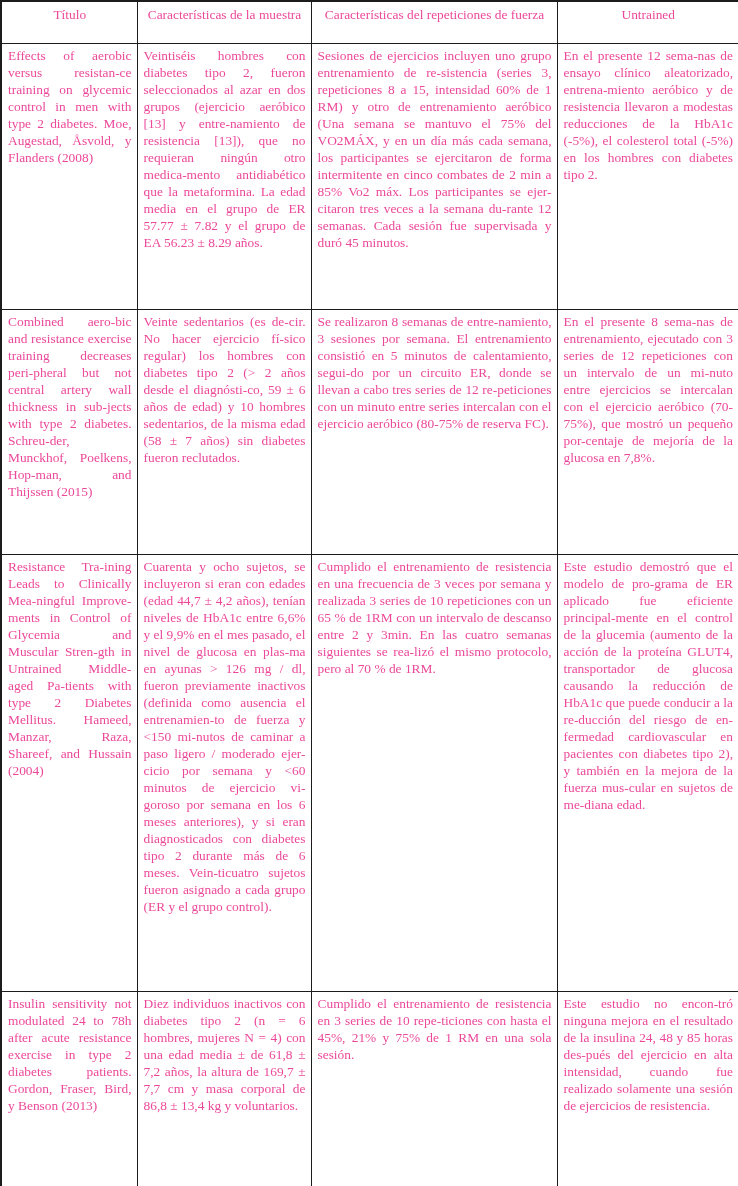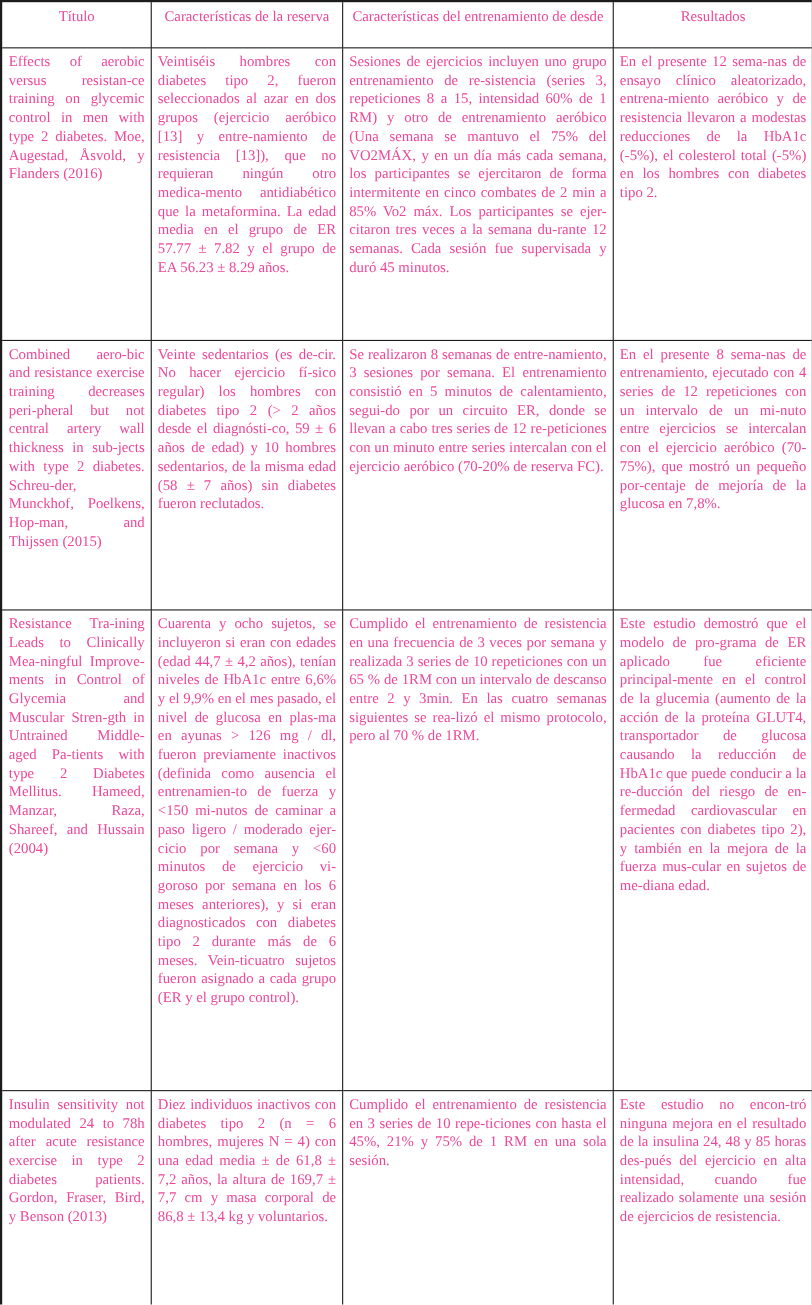--- a/index.html
+++ b/index.html
@@ -59,37 +59,37 @@
   <table class="studies">
     <colgroup>
       <col class="c1">
         <col class="c2">
         <col class="c3">
         <col class="c4">
     </colgroup>
     <thead>
       <tr class="hdr">
         <th>Título</th>
-        <th>Características de la reserva</th>
-        <th>Características del entrenamiento de desde</th>
-        <th>Resultados</th>
+        <th>Características de la muestra</th>
+        <th>Características del repeticiones de fuerza</th>
+        <th>Untrained</th>
       </tr>
     </thead>
     <tbody>
       <tr class="row1">
-        <td>Effects of aerobic versus resistan-ce training on glycemic control in men with type 2 diabetes. Moe, Augestad, Åsvold, y Flanders (2016)</td>
+        <td>Effects of aerobic versus resistan-ce training on glycemic control in men with type 2 diabetes. Moe, Augestad, Åsvold, y Flanders (2008)</td>
         <td>Veintiséis hombres con diabetes tipo 2, fueron seleccionados al azar en dos grupos (ejercicio aeróbico [13] y entre-namiento de resistencia [13]), que no requieran ningún otro medica-mento antidiabético que la metaformina. La edad media en el grupo de ER 57.77 ± 7.82 y el grupo de EA 56.23 ± 8.29 años.</td>
         <td>Sesiones de ejercicios incluyen uno grupo entrenamiento de re-sistencia (series 3, repeticiones 8 a 15, intensidad 60% de 1 RM) y otro de entrenamiento aeróbico (Una semana se mantuvo el 75% del VO2MÁX, y en un día más cada semana, los participantes se ejercitaron de forma intermitente en cinco combates de 2 min a 85% Vo2 máx. Los participantes se ejer-citaron tres veces a la semana du-rante 12 semanas. Cada sesión fue supervisada y duró 45 minutos.</td>
         <td>En el presente 12 sema-nas de ensayo clínico aleatorizado, entrena-miento aeróbico y de resistencia llevaron a modestas reducciones de la HbA1c (-5%), el colesterol total (-5%) en los hombres con diabetes tipo 2.</td>
       </tr>
       <tr class="row2">
         <td>Combined aero-bic and resistance exercise training decreases peri-pheral but not central artery wall thickness in sub-jects with type 2 diabetes. Schreu-der, Munckhof, Poelkens, Hop-man, and Thijssen (2015)</td>
         <td>Veinte sedentarios (es de-cir. No hacer ejercicio fí-sico regular) los hombres con diabetes tipo 2 (&gt; 2 años desde el diagnósti-co, 59 ± 6 años de edad) y 10 hombres sedentarios, de la misma edad (58 ± 7 años) sin diabetes fueron reclutados.</td>
-        <td>Se realizaron 8 semanas de entre-namiento, 3 sesiones por semana. El entrenamiento consistió en 5 minutos de calentamiento, segui-do por un circuito ER, donde se llevan a cabo tres series de 12 re-peticiones con un minuto entre series intercalan con el ejercicio aeróbico (70-20% de reserva FC).</td>
-        <td>En el presente 8 sema-nas de entrenamiento, ejecutado con 4 series de 12 repeticiones con un intervalo de un mi-nuto entre ejercicios se intercalan con el ejercicio aeróbico (70-75%), que mostró un pequeño por-centaje de mejoría de la glucosa en 7,8%.</td>
+        <td>Se realizaron 8 semanas de entre-namiento, 3 sesiones por semana. El entrenamiento consistió en 5 minutos de calentamiento, segui-do por un circuito ER, donde se llevan a cabo tres series de 12 re-peticiones con un minuto entre series intercalan con el ejercicio aeróbico (80-75% de reserva FC).</td>
+        <td>En el presente 8 sema-nas de entrenamiento, ejecutado con 3 series de 12 repeticiones con un intervalo de un mi-nuto entre ejercicios se intercalan con el ejercicio aeróbico (70-75%), que mostró un pequeño por-centaje de mejoría de la glucosa en 7,8%.</td>
       </tr>
       <tr class="row3">
         <td>Resistance Tra-ining Leads to Clinically Mea-ningful Improve-ments in Control of Glycemia and Muscular Stren-gth in Untrained Middle-aged Pa-tients with type 2 Diabetes Mellitus. Hameed, Manzar, Raza, Shareef, and Hussain (2004)</td>
         <td>Cuarenta y ocho sujetos, se incluyeron si eran con edades (edad 44,7 ± 4,2 años), tenían niveles de HbA1c entre 6,6% y el 9,9% en el mes pasado, el nivel de glucosa en plas-ma en ayunas &gt; 126 mg / dl, fueron previamente inactivos (definida como ausencia el entrenamien-to de fuerza y &lt;150 mi-nutos de caminar a paso ligero / moderado ejer-cicio por semana y &lt;60 minutos de ejercicio vi-goroso por semana en los 6 meses anteriores), y si eran diagnosticados con diabetes tipo 2 durante más de 6 meses. Vein-ticuatro sujetos fueron asignado a cada grupo (ER y el grupo control).</td>
         <td>Cumplido el entrenamiento de resistencia en una frecuencia de 3 veces por semana y realizada 3 series de 10 repeticiones con un 65 % de 1RM con un intervalo de descanso entre 2 y 3min. En las cuatro semanas siguientes se rea-lizó el mismo protocolo, pero al 70 % de 1RM.</td>
         <td>Este estudio demostró que el modelo de pro-grama de ER aplicado fue eficiente principal-mente en el control de la glucemia (aumento de la acción de la proteína GLUT4, transportador de glucosa causando la reducción de HbA1c que puede conducir a la re-ducción del riesgo de en-fermedad cardiovascular en pacientes con diabetes tipo 2), y también en la mejora de la fuerza mus-cular en sujetos de me-diana edad.</td>
       </tr>
       <tr class="row4">
         <td>Insulin sensitivity not modulated 24 to 78h after acute resistance exercise in type 2 diabetes patients. Gordon, Fraser, Bird, y Benson (2013)</td>
         <td>Diez individuos inactivos con diabetes tipo 2 (n = 6 hombres, mujeres N = 4) con una edad media ± de 61,8 ± 7,2 años, la altura de 169,7 ± 7,7 cm y masa corporal de 86,8 ± 13,4 kg y voluntarios.</td>

